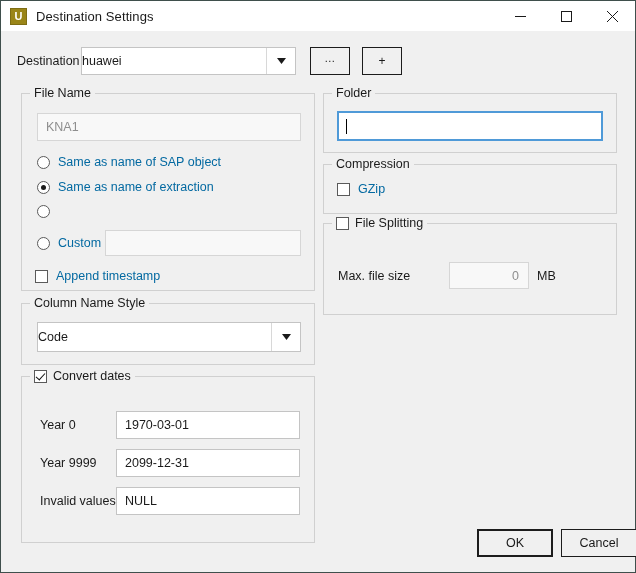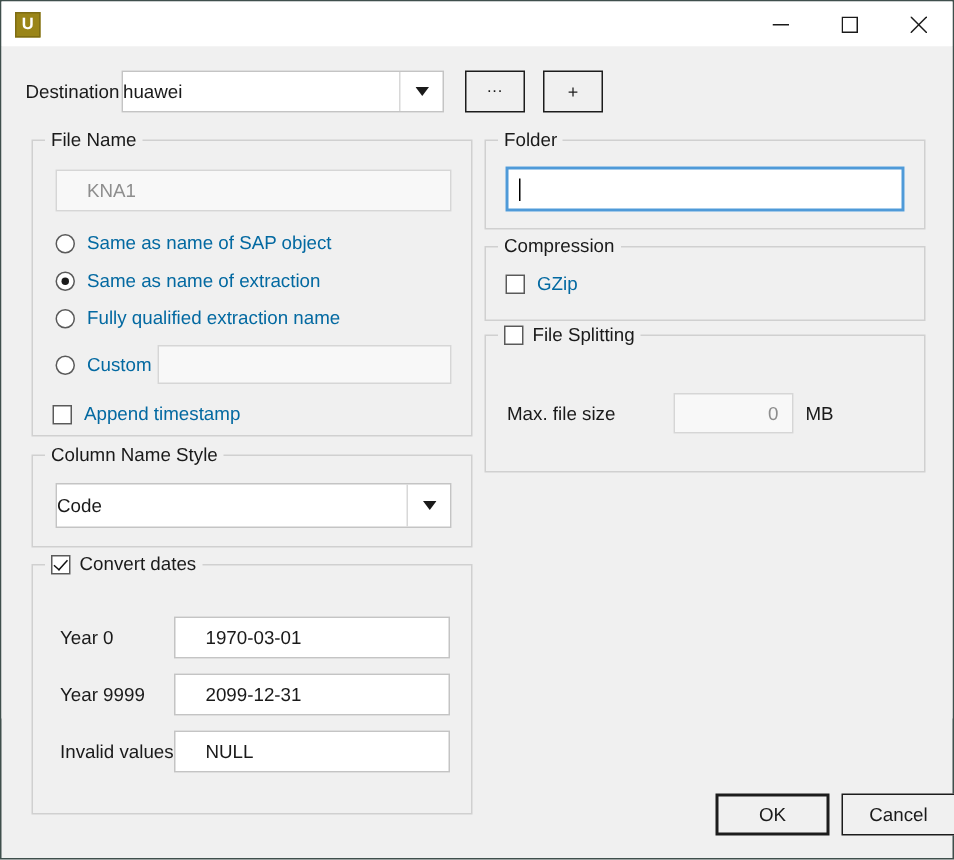--- a/index.html
+++ b/index.html
@@ -158,21 +158,21 @@
   }
   .group > .group-title .cb { margin-right: 6px; }
 
   
   .textbox {
     background: #ffffff;
     border: 1px solid #c4c4c4;
     box-sizing: border-box;
     display: flex;
     align-items: center;
-    padding-left: 20px;
+    padding-left: 8px;
     font-size: 12.5px;
     color: #1a1a1a;
   }
   .textbox.disabled {
     background: #f8f8f8;
     border-color: #d6d6d6;
     color: #8e8e8e;
   }
   .textbox.focused {
     border: 2px solid #4f9ad8;
@@ -255,20 +255,21 @@
   }
   .dlg-btn.default { border-width: 2px; }
 </style>
 </head>
 <body>
 
 <div class="window">
 
   <div class="titlebar">
     <div class="title-icon">U</div>
+    <div class="title-text">Destination Settings</div>
     <div class="title-buttons">
       <div class="title-btn">
         <svg width="11" height="11" viewBox="0 0 11 11">
           <line x1="0" y1="5.5" x2="11" y2="5.5" stroke="#1a1a1a" stroke-width="1"></line>
         </svg>
       </div>
       <div class="title-btn">
         <svg width="11" height="11" viewBox="0 0 11 11">
           <rect x="0.5" y="0.5" width="10" height="10" fill="none" stroke="#1a1a1a" stroke-width="1"></rect>
         </svg>
@@ -314,21 +315,20 @@
         <span>Same as name of SAP object</span>
       </div>
 
       <div class="radio-row" style="left:15px; top:86px;">
         <span class="radio checked"></span>
         <span>Same as name of extraction</span>
       </div>
 
       <div class="radio-row" style="left:15px; top:111px;">
         <span class="radio"></span>
-        <span>Fully qualified extraction name</span>
       </div>
 
       <div class="radio-row" style="left:15px; top:142px;">
         <span class="radio"></span>
         <span>Custom</span>
       </div>
       <div class="textbox disabled" style="position:absolute; left:83px; top:136px; width:196px; height:26px;">
         <span></span>
       </div>
 

